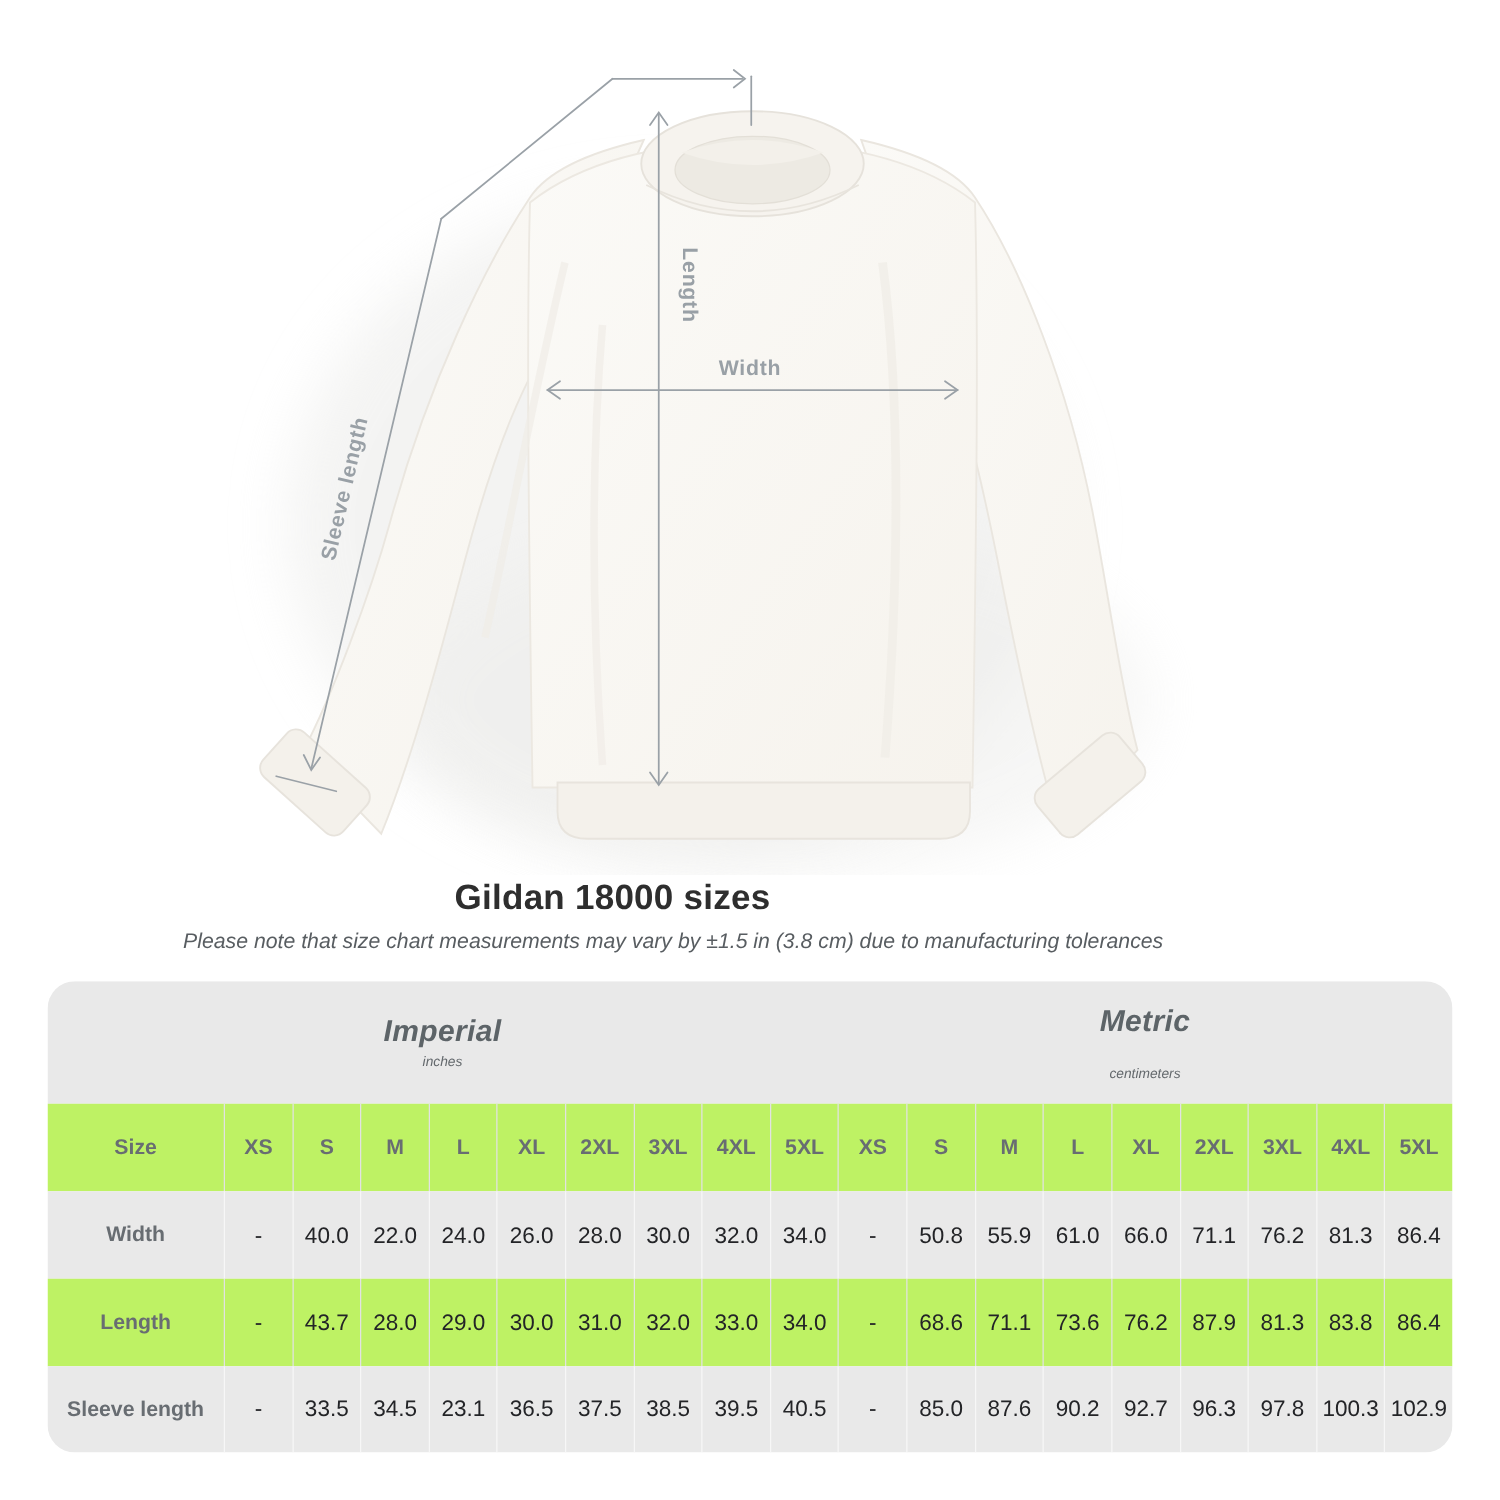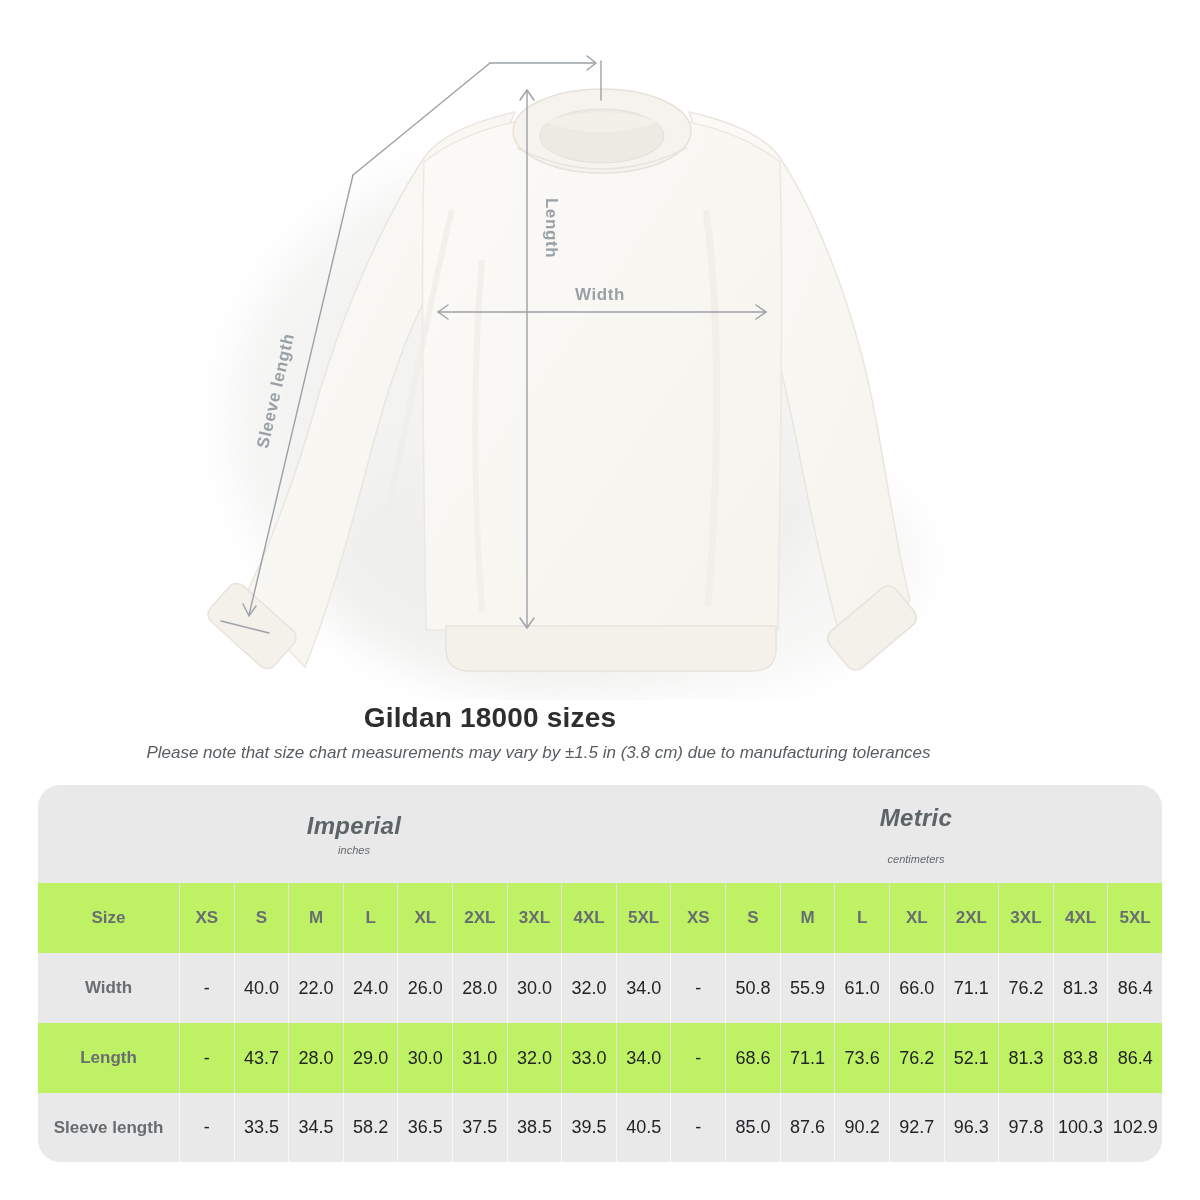--- a/index.html
+++ b/index.html
@@ -176,31 +176,31 @@
         <div class="cell val">30.0</div>
         <div class="cell val">31.0</div>
         <div class="cell val">32.0</div>
         <div class="cell val">33.0</div>
         <div class="cell val">34.0</div>
         <div class="cell val">-</div>
         <div class="cell val">68.6</div>
         <div class="cell val">71.1</div>
         <div class="cell val">73.6</div>
         <div class="cell val">76.2</div>
-        <div class="cell val">52.1</div>
+        <div class="cell val">87.9</div>
         <div class="cell val">81.3</div>
         <div class="cell val">83.8</div>
         <div class="cell val">86.4</div>
       </div>
       <div class="trow row-gray">
         <div class="cell label">Sleeve length</div>
         <div class="cell val">-</div>
         <div class="cell val">33.5</div>
         <div class="cell val">34.5</div>
-        <div class="cell val">58.2</div>
+        <div class="cell val">23.1</div>
         <div class="cell val">36.5</div>
         <div class="cell val">37.5</div>
         <div class="cell val">38.5</div>
         <div class="cell val">39.5</div>
         <div class="cell val">40.5</div>
         <div class="cell val">-</div>
         <div class="cell val">85.0</div>
         <div class="cell val">87.6</div>
         <div class="cell val">90.2</div>
         <div class="cell val">92.7</div>

